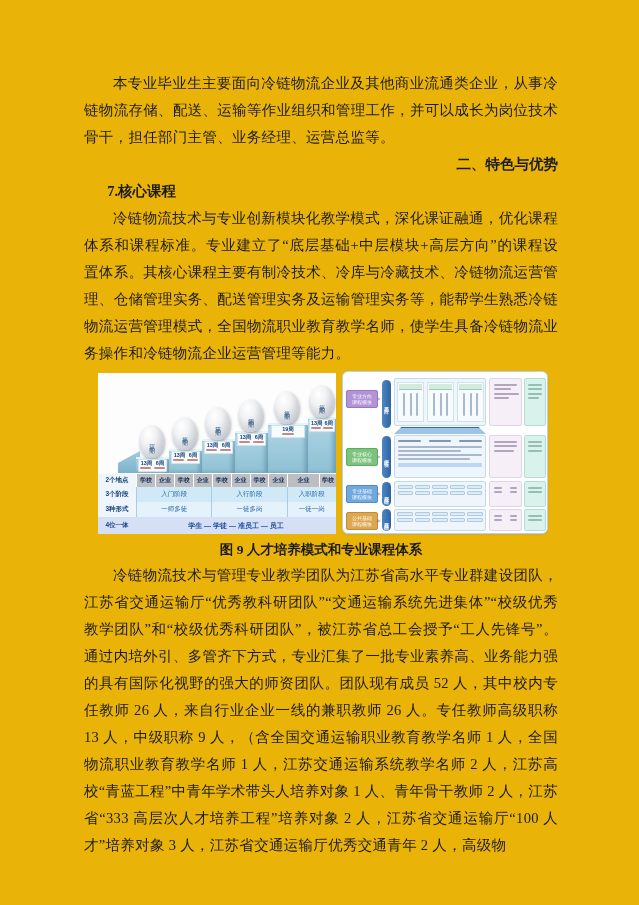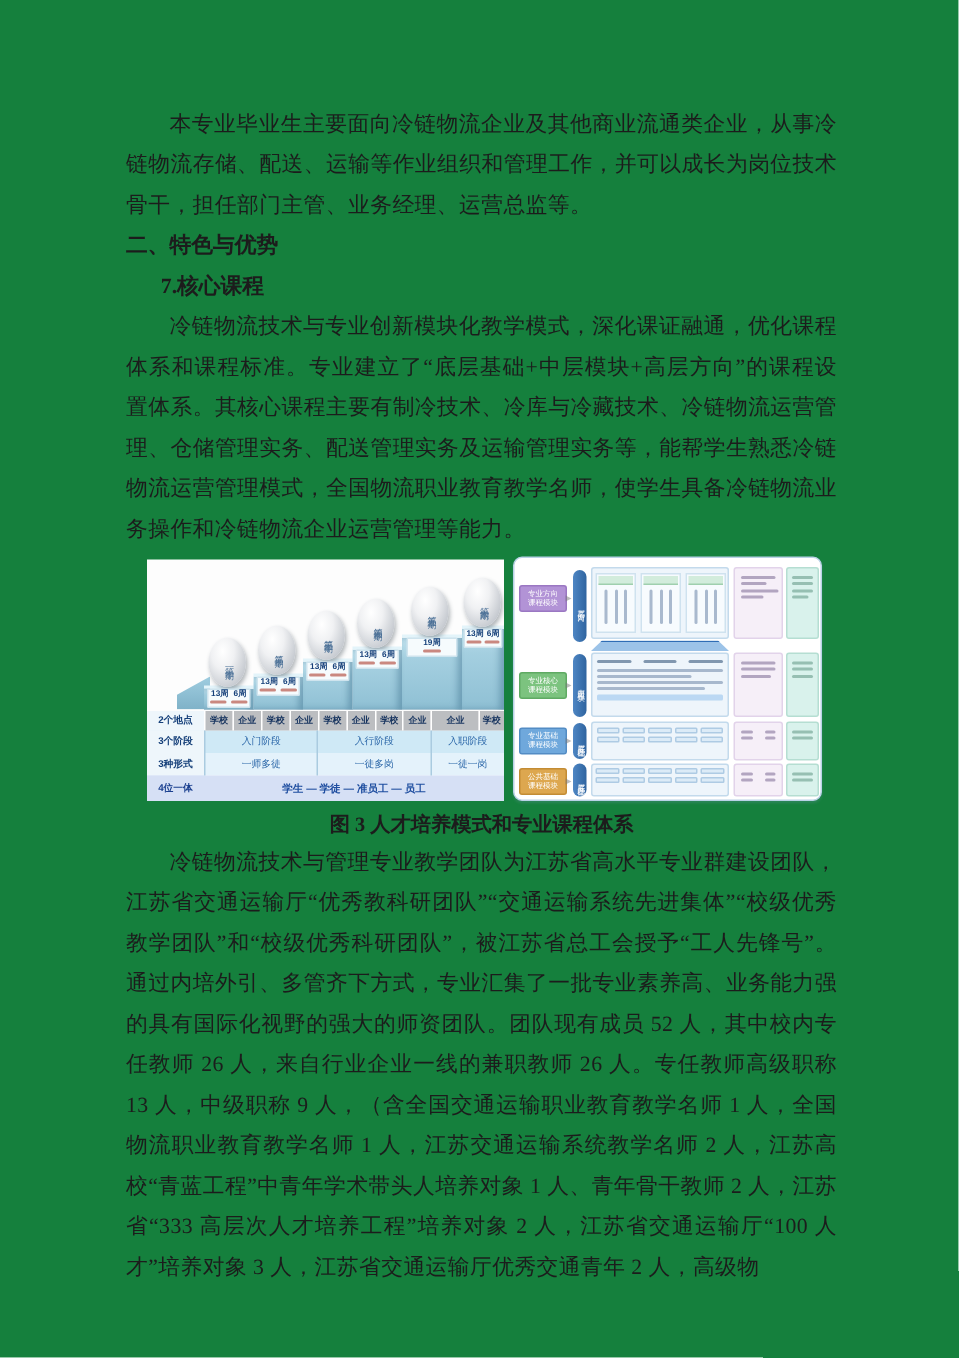--- a/index.html
+++ b/index.html
@@ -1,24 +1,24 @@
 <!DOCTYPE html>
 <html><head>
 <meta charset="utf-8">
 <style>
   * { margin:0; padding:0; box-sizing:border-box; }
   html,body { width:639px; height:905px; background:#ffffff; overflow:hidden; }
   body { font-family:"Liberation Serif","DejaVu Serif",serif; color:#1c1c1c; }
 
-  .page { position:relative; width:639px; height:905px; background:#15803d; }
+  .page { position:relative; width:639px; height:905px; background:#eab308; }
   .text-col { position:absolute; left:84px; top:70px; width:474px; }
 
   p.body-par { font-size:14.5px; line-height:27px; text-align:justify; text-indent:2em;
                letter-spacing:0.3px; }
-  h2.sec { font-size:14.5px; line-height:27px; font-weight:bold; }
+  h2.sec { font-size:14.5px; line-height:27px; font-weight:bold;text-align:right; }
   h3.sub { font-size:14.5px; line-height:27px; font-weight:bold; text-indent:1.6em; }
   .caption { font-size:13.5px; line-height:24px; font-weight:bold; text-align:center; }
 
   
   .figure { position:relative; width:452px; height:165px; margin:4px 0 2px 14px; }
 
   
   .stairs { position:absolute; left:0; top:2px; width:238px; height:161px; background:#fdfdfd; }
   .step { position:absolute; background:linear-gradient(180deg,#c2e2ee 0%,#a4cfe0 30%,#8fc0d4 100%);
           border-top:2px solid #e3f4fa; box-shadow:inset -3px 0 4px rgba(60,110,140,.45); }
@@ -358,19 +358,19 @@
           <div class="hline"></div>
             <div class="hline"></div>
           </div>
         <div class="mintbox" style="top:137px;height:22px;">
           <div class="hline"></div>
             <div class="hline"></div>
           </div>
       </div>
     </div>
 
-    <div class="caption">图 3  人才培养模式和专业课程体系</div>
+    <div class="caption">图 9  人才培养模式和专业课程体系</div>
 
 
     <p class="body-par">冷链物流技术与管理专业教学团队为江苏省高水平专业群建设团队，江苏省交通运输厅“优秀教科研团队”“交通运输系统先进集体”“校级优秀教学团队”和“校级优秀科研团队”，被江苏省总工会授予“工人先锋号”。通过内培外引、多管齐下方式，专业汇集了一批专业素养高、业务能力强的具有国际化视野的强大的师资团队。团队现有成员 52 人，其中校内专任教师 26 人，来自行业企业一线的兼职教师 26 人。专任教师高级职称 13 人，中级职称 9 人，（含全国交通运输职业教育教学名师 1 人，全国物流职业教育教学名师 1 人，江苏交通运输系统教学名师 2 人，江苏高校“青蓝工程”中青年学术带头人培养对象 1 人、青年骨干教师 2 人，江苏省“333 高层次人才培养工程”培养对象 2 人，江苏省交通运输厅“100 人才”培养对象 3 人，江苏省交通运输厅优秀交通青年 2 人，高级物</p>
 
   </div>
 </div>
 
 </body></html>

